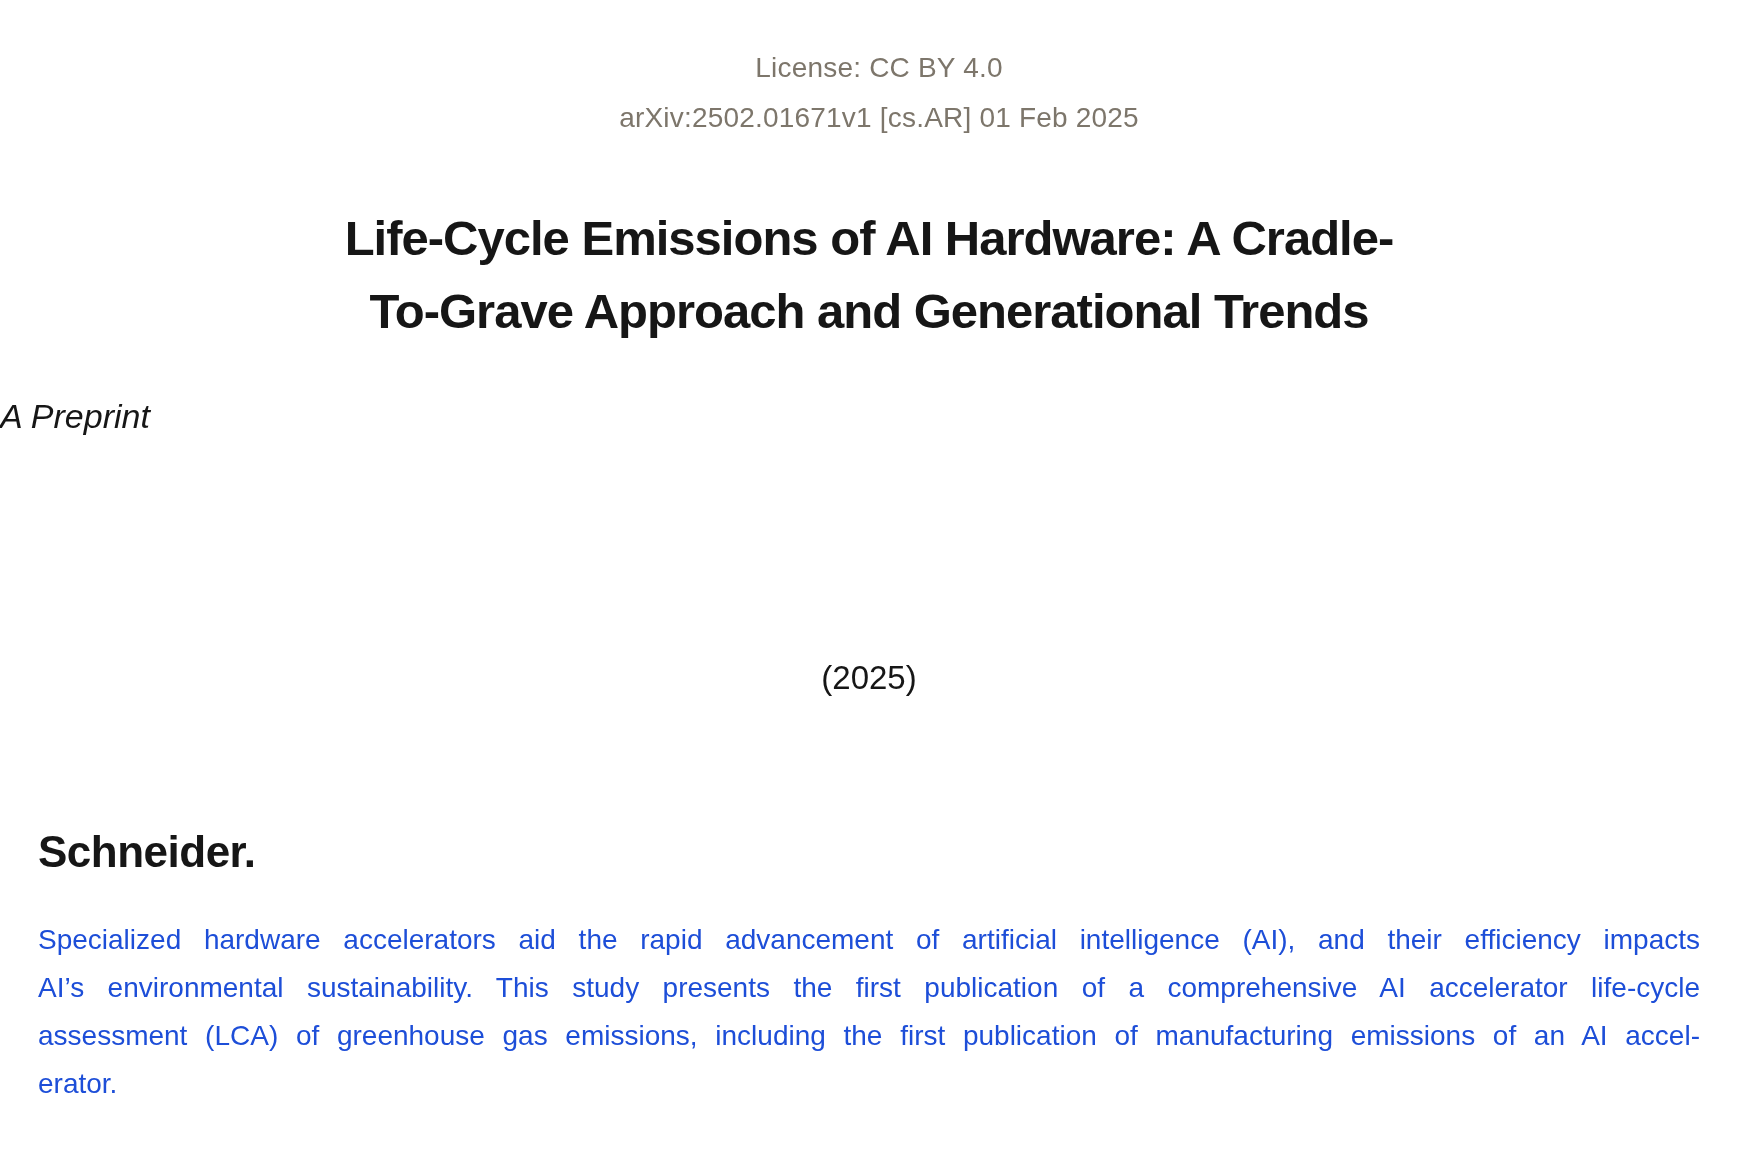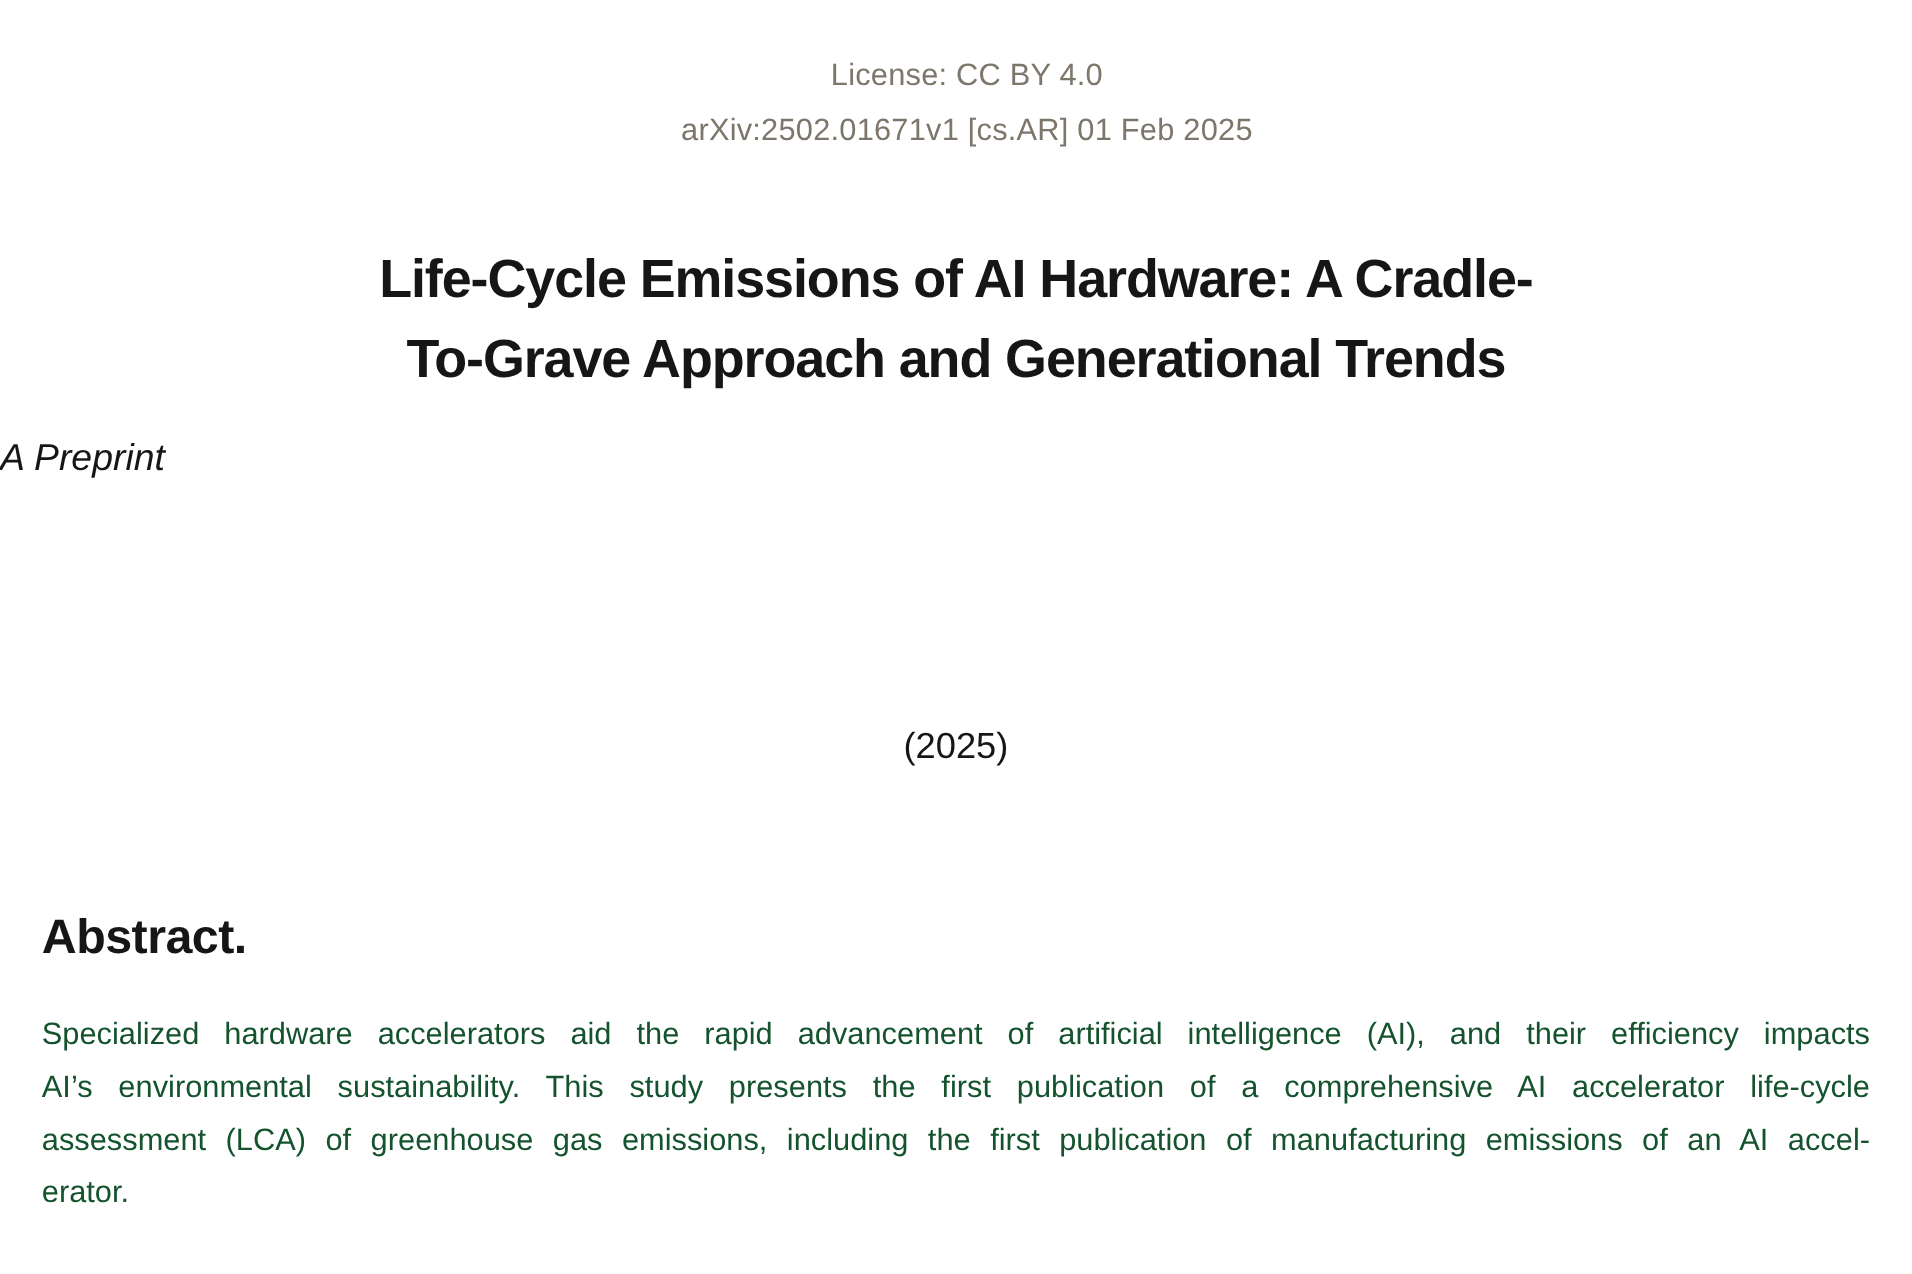--- a/index.html
+++ b/index.html
@@ -87,51 +87,51 @@
     letter-spacing: -0.5px;
   }
 
   
   .abstract-paragraph {
     top: 916px;
     left: 38px;
     width: 1662px;
     font-size: 28px;
     line-height: 48px;
-    color: #14532d;
+    color: #1d4ed8;
   }
   .abstract-paragraph .jline {
     text-align: justify;
     text-align-last: justify;
   }
   .abstract-paragraph .lastline {
     text-align: left;
   }
 </style>
 </head>
 <body>
 
 <div class="page">
 
   <div class="abs meta-block">
     <div>License: CC BY 4.0</div>
     <div>arXiv:2502.01671v1 [cs.AR] 01 Feb 2025</div>
   </div>
 
-  <h1 class="abs title-block" style="margin:16px;">
+  <h1 class="abs title-block" style="margin:0;">
     <div>Life-Cycle Emissions of AI Hardware: A Cradle-</div>
     <div>To-Grave Approach and Generational Trends</div>
   </h1>
 
   <div class="abs subtitle-block">A Preprint</div>
 
 
   <div class="abs year-block">(2025)</div>
 
-  <h2 class="abs abstract-heading" style="margin:0;">Abstract.</h2>
+  <h2 class="abs abstract-heading" style="margin:0;">Schneider.</h2>
 
   <div class="abs abstract-paragraph">
     <div class="jline">Specialized hardware accelerators aid the rapid advancement of artificial intelligence (AI), and their efficiency impacts</div>
     <div class="jline">AI’s environmental sustainability. This study presents the first publication of a comprehensive AI accelerator life-cycle</div>
     <div class="jline">assessment (LCA) of greenhouse gas emissions, including the first publication of manufacturing emissions of an AI accel-</div>
     <div class="lastline">erator.</div>
   </div>
 
 </div>
 

